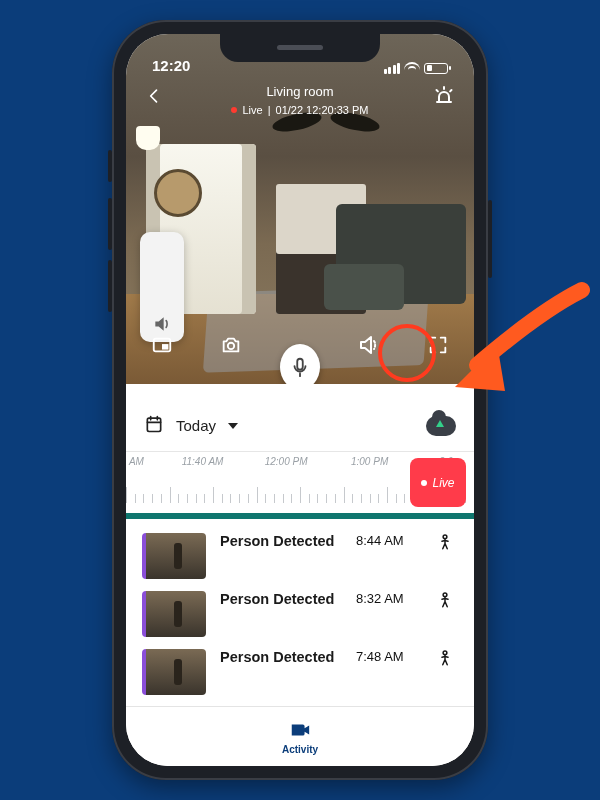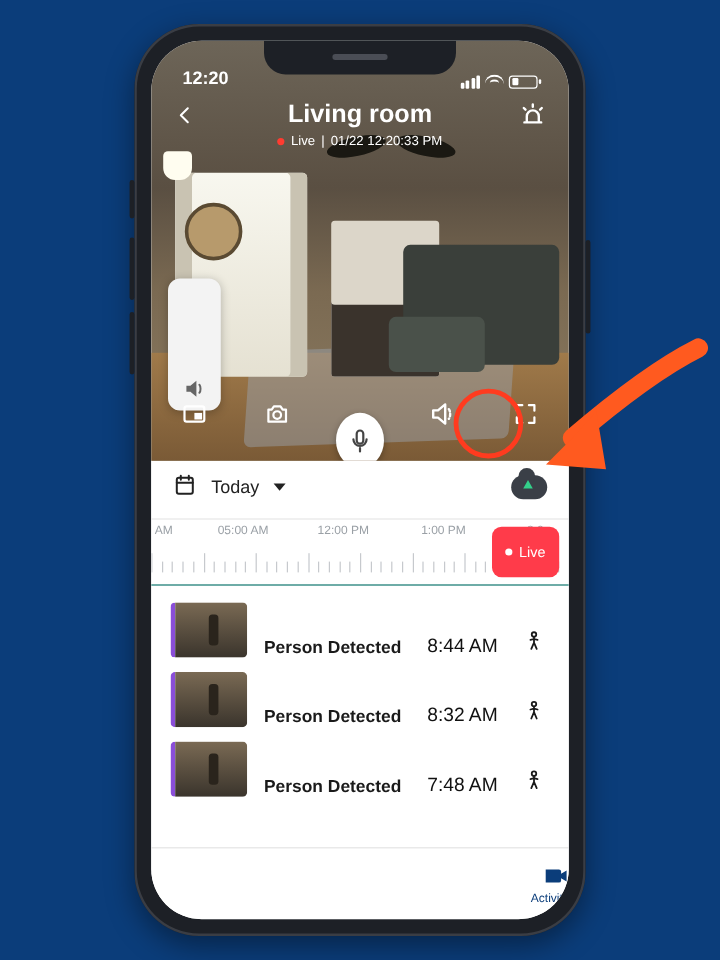--- a/index.html
+++ b/index.html
@@ -87,79 +87,79 @@
     border-radius:10px 10px 0 0;}
   .batt { width:24px; height:11px; border:1.5px solid #fff; border-radius:3px; position:relative;}
   .batt::after{content:""; position:absolute; right:-4px; top:2.5px; width:2px; height:4px;
     background:#fff; border-radius:1px;}
   .batt span{ position:absolute; left:1.5px; top:1.5px; bottom:1.5px; width:25%;
     background:#fff; border-radius:1px;}
 
   .cam-header { top:50px; text-align:center; color:#fff; }
   .cam-header .back { position:absolute; left:18px; top:2px; }
   .cam-header .siren { position:absolute; right:18px; top:0; }
-  .cam-title { font-size:21px; font-weight:700;}
+  .cam-title { font-size:13px; font-weight:400;}
   .cam-sub { font-size:11px; font-weight:500; display:inline-flex; align-items:center; gap:5px;}
   .reddot { width:6px; height:6px; background:#ff3b30; border-radius:50%;}
 
   .cam-controls { bottom:16px; display:flex; justify-content:space-between;
     align-items:center; padding:0 16px; color:#fff;}
   .cam-controls .slot { width:40px; display:flex; justify-content:center;}
   .mic { width:46px; height:46px; background:#fff; border-radius:50%;
     display:flex; align-items:center; justify-content:center; color:#444;
     box-shadow:0 2px 6px rgba(0,0,0,.3); position:relative; top:22px;}
 
   .vol-popup { position:absolute; left:14px; bottom:42px; width:44px; height:110px;
     background:#f3f3f3; border-radius:10px; color:#555;
     display:flex; align-items:flex-end; justify-content:center; padding:8px 0;
     box-shadow:0 2px 8px rgba(0,0,0,.25);}
   .vol-popup svg{color:#666;}
 
   .speaker-circle { position:absolute; right:38px; bottom:2px; width:58px; height:58px;
     border:4px solid #ff3b1f; border-radius:50%; z-index:30; pointer-events:none;}
 
   
-  .panel { background:#fff; padding: 10px 14px 0; height: calc(100% - 350px - 60px); }
+  .panel { background:#fff; padding: 30px 14px 0; height: calc(100% - 350px - 60px); }
   .daterow { display:flex; align-items:center; gap:12px; padding:0 4px 10px; color:#222;
     font-size:15px; font-weight:500;}
   .daterow .cloud { margin-left:auto; width:30px; height:20px;
     background:#3a3f47; border-radius:12px; position:relative;}
   .daterow .cloud::before{content:""; position:absolute; left:6px; top:-6px;
     width:14px; height:14px; background:#3a3f47; border-radius:50%;}
   .daterow .cloud::after{content:""; position:absolute; left:10px; top:4px;
     border-left:4px solid transparent; border-right:4px solid transparent;
     border-bottom:7px solid #33d08a;}
-  .timeline { position:relative; height:56px; border-top:1px solid #e6e6e6;
-    border-bottom:1px solid #0f766e; margin:4px -14px 8px; overflow:hidden;
-    color:#9aa0a6; font-size:10px;}
+  .timeline { position:relative; height:68px; border-top:1px solid #e6e6e6;
+    border-bottom:6px solid #0f766e; margin:4px -14px 8px; overflow:hidden;
+    color:#9aa0a6; font-size:10px;font-style:italic;}
   .tl-label { position:absolute; top:4px; transform:translateX(-50%); }
   .ticks { position:absolute; left:0; right:0; bottom:10px; height:24px;}
   .ticks span { position:absolute; bottom:0; width:1px; background:#c6c9cd;}
   .live-btn { position:absolute; right:8px; top:6px; bottom:6px; width:56px;
     background:#ff3b4a; color:#fff; border-radius:8px; display:flex;
     align-items:center; justify-content:center; gap:5px; font-size:12px; font-weight:500;}
   .live-btn .d { width:6px;height:6px;background:#fff;border-radius:50%;}
 
   .events { display:flex; flex-direction:column; }
-  .evt { display:flex; align-items:flex-end; gap:14px; padding:6px 2px;}
+  .evt { display:flex; align-items:flex-start; gap:14px; padding:6px 2px;}
   .thumb { width:64px; height:46px; border-radius:4px; overflow:hidden;
     background:linear-gradient(180deg,#7a6a54,#3a342c); position:relative;
     border-left:4px solid #8a4ed8;}
   .thumb::after{content:"";position:absolute; left:28px; top:10px; width:8px; height:26px;
     background:#2a241c; border-radius:3px;}
   .evt .name { flex:1; font-weight:600; font-size:14.5px; color:#1a1a1a;}
-  .evt .time { font-size:16px; color:#111; width:66px; text-align:left;}
+  .evt .time { font-size:13px; color:#111; width:66px; text-align:left;}
   .evt .kind { width:22px; color:#1a1a1a;}
 
   
   .tabbar { position:absolute; left:0; right:0; bottom:0; height:60px;
     border-top:1px solid #e4e4e4; background:#fff; display:flex;}
   .tab { flex:1; display:flex; flex-direction:column; align-items:center;
     justify-content:center; gap:3px; color:#6f7680; font-size:10px;}
-  .tab.active { color:#0b3d7a; font-weight:400;align-items:flex-end;}
+  .tab.active { color:#0b3d7a; font-weight:700;}
   .tab svg { width:22px; height:22px; }
 
   
   .arrow { position:absolute; z-index:60; pointer-events:none; }
 
   
   .ico { stroke:currentColor; fill:none; stroke-width:2; stroke-linecap:round;
     stroke-linejoin:round; }
   .tri { display:inline-block; border-left:5px solid transparent;
     border-right:5px solid transparent; border-top:6px solid #222;}
@@ -280,21 +280,21 @@
               <path d="M4 10h16M8 3v4M16 3v4"></path>
             </svg>
         </span>
         <span>Today</span>
         <span class="tri"></span>
         <span class="cloud"></span>
       </div>
 
       <div class="timeline">
         <span class="tl-label" style="left:3%">AM</span>
-        <span class="tl-label" style="left:22%">05:00 AM</span>
+        <span class="tl-label" style="left:22%">11:40 AM</span>
         <span class="tl-label" style="left:46%">12:00 PM</span>
         <span class="tl-label" style="left:70%">1:00 PM</span>
         <span class="tl-label" style="left:92%">2:0</span>
         <div class="ticks">
             <span style="left: 0%; height: 16px;"></span>
             <span style="left: 2.5%; height: 9px;"></span>
             <span style="left: 5%; height: 9px;"></span>
             <span style="left: 7.5%; height: 9px;"></span>
             <span style="left: 10%; height: 9px;"></span>
             <span style="left: 12.5%; height: 16px;"></span>

